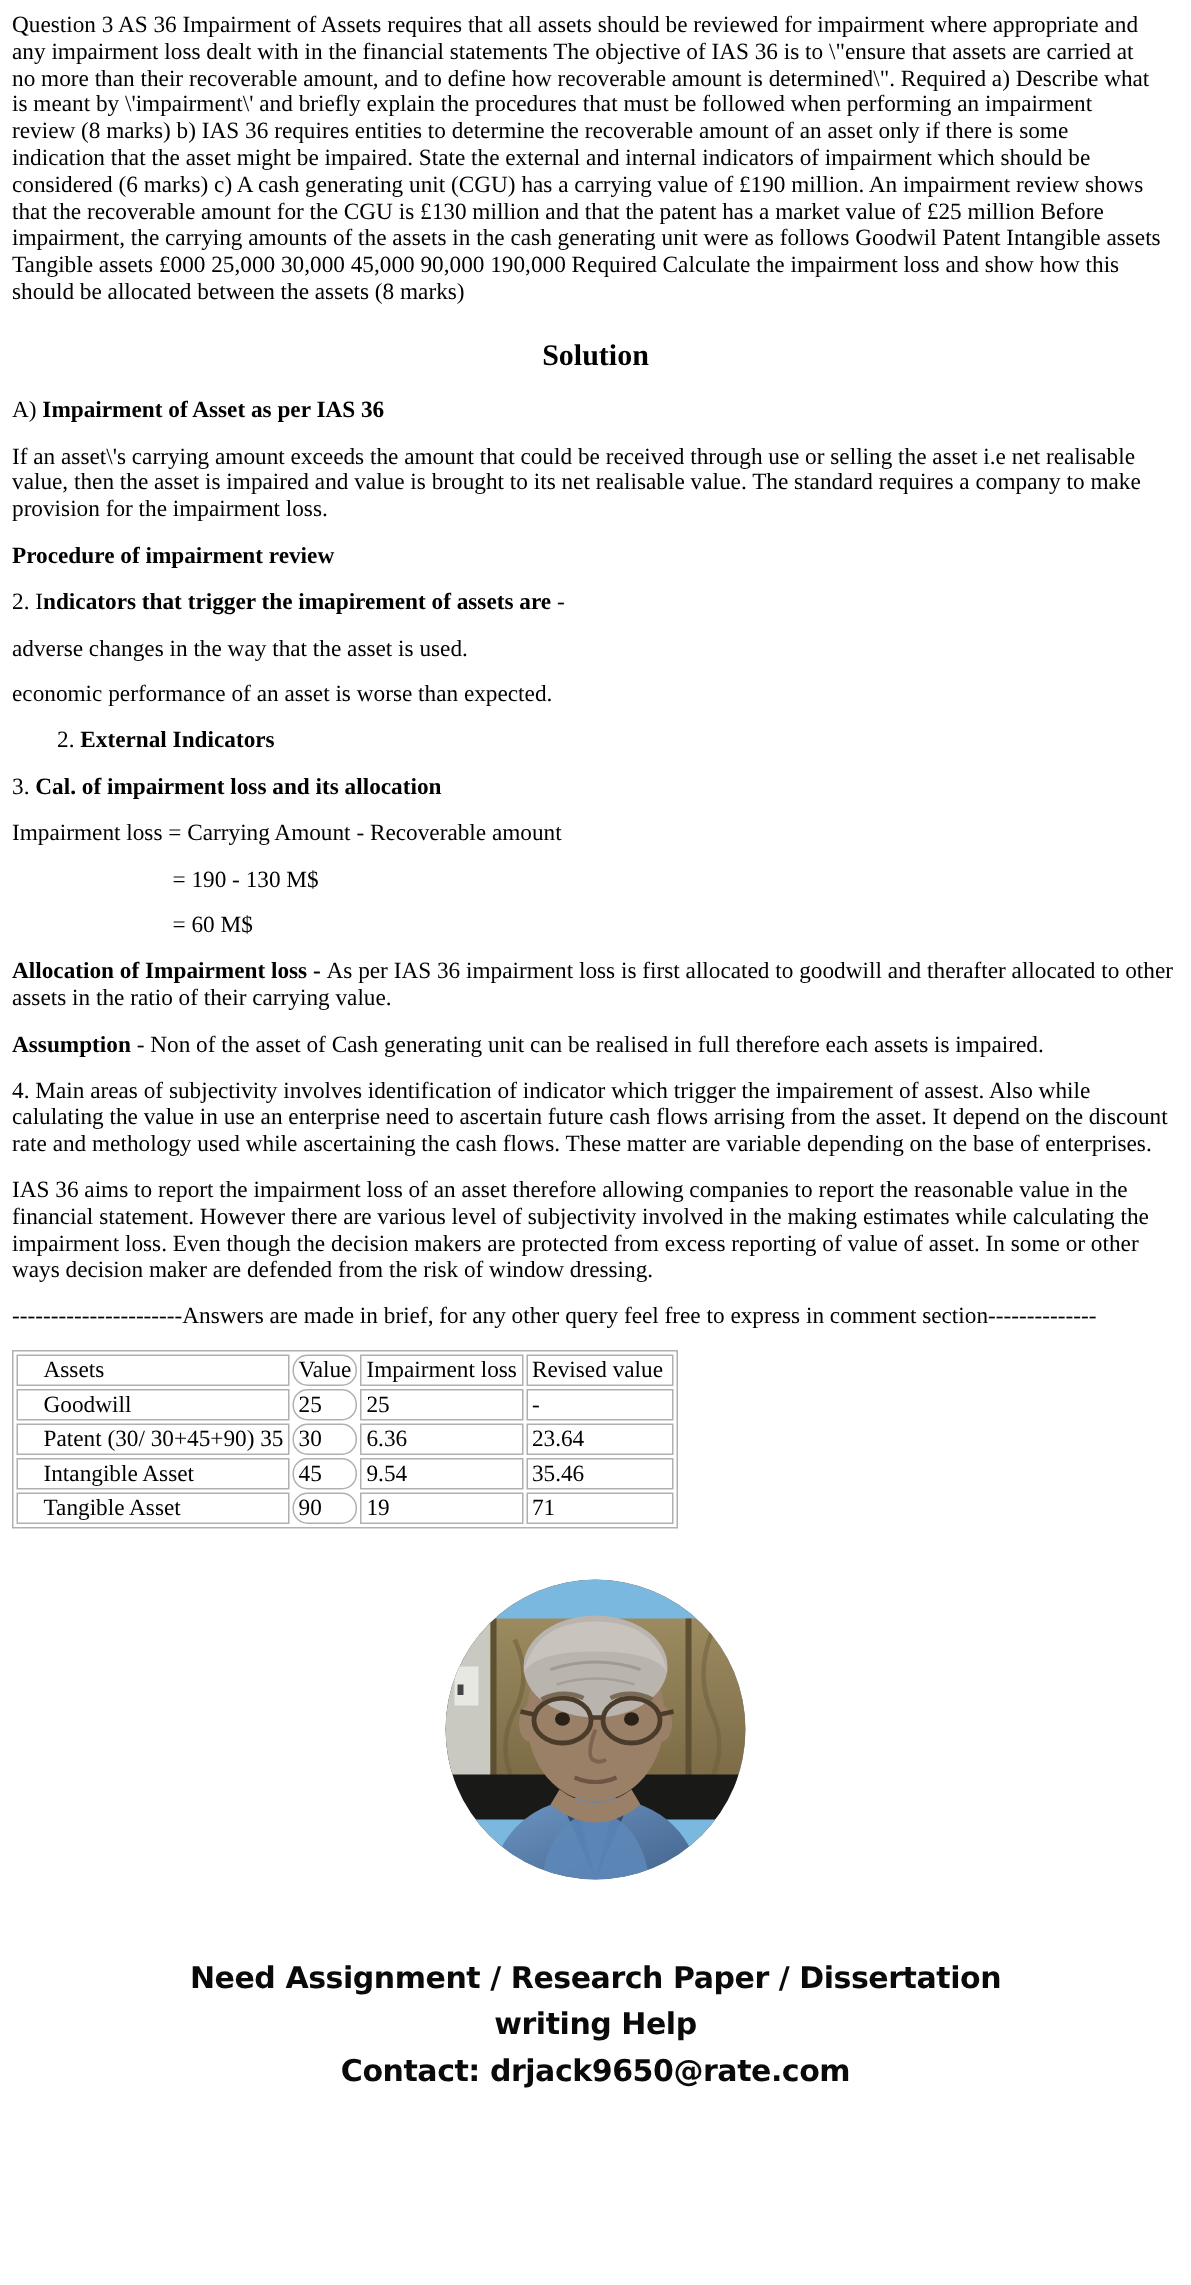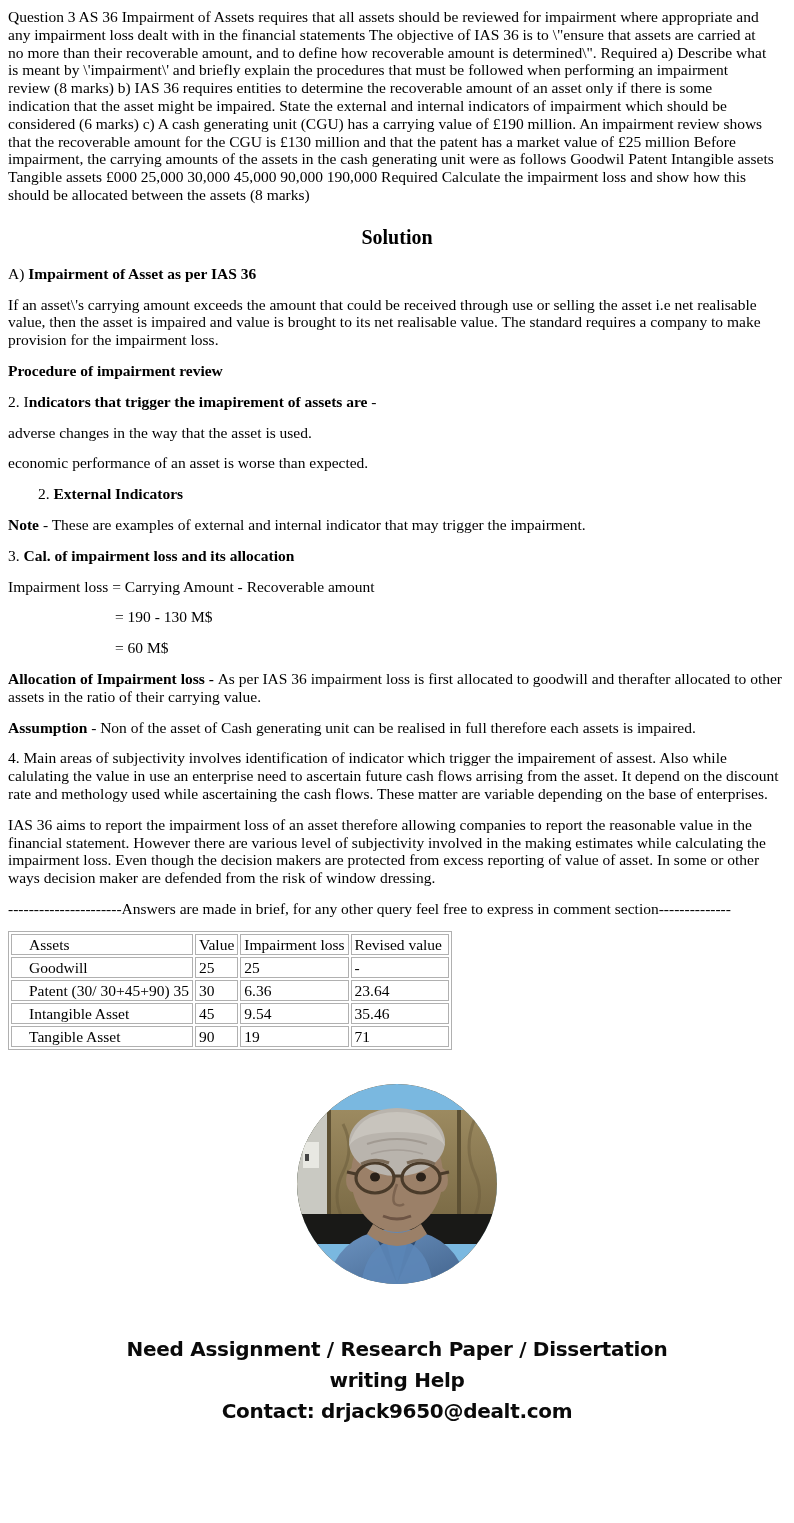--- a/index.html
+++ b/index.html
@@ -57,21 +57,21 @@
     background: #ffffff;
   }
   table.alloc td {
     border: 1px solid #b0b0b0;
     padding: 1px 3px;
     vertical-align: top;
     white-space: nowrap;
     font-weight: normal;
   }
   table.alloc td.c-assets { min-width: 160px; padding-left: 17px; }
-  table.alloc td.c-value { min-width: 28px; }
+  table.alloc td.c-value { min-width: 28px; border-radius: 10px; }
   table.alloc td.c-loss { min-width: 92px; }
   table.alloc td.c-rev { min-width: 90px; }
 
   .avatar-wrap {
     margin: 34px 0 0 0;
     display: flex;
     justify-content: center;
   }
   .avatar {
     width: 200px;
@@ -118,23 +118,20 @@
   </div>
 
   <div class="para">adverse changes in the way that the asset is used.</div>
 
   <div class="para">economic performance of an asset is worse than expected.</div>
 
   <div class="para list-indent">
     <span>2. </span><span class="b">External Indicators</span>
   </div>
 
-  <div class="para">
-    <span class="b">Note</span><span> - These are examples of external and internal indicator that may trigger the impairment.</span>
-  </div>
 
   <div class="para">
     <span>3. </span><span class="b">Cal. of impairment loss and its allocation</span>
   </div>
 
   <div class="para">Impairment loss = Carrying Amount - Recoverable amount</div>
 
   <div class="para indent-eq">= 190 - 130 M$</div>
 
   <div class="para indent-eq">= 60 M$</div>
@@ -241,16 +238,16 @@
           <path d="M70 60 q30 -10 60 0" stroke="#8a8078" stroke-width="2" fill="none" opacity="0.5"></path>
           <path d="M74 70 q26 -8 52 0" stroke="#8a8078" stroke-width="1.6" fill="none" opacity="0.4"></path>
         </g>
       </svg>
     </div>
   </div>
 
   <div class="promo">
     <span>Need Assignment / Research Paper / Dissertation</span>
     <span class="l2">writing Help</span>
-    <span class="l3">Contact: drjack9650@dealt.com</span>
+    <span class="l3">Contact: drjack9650@rate.com</span>
   </div>
 
 </div>
 
 </body></html>

